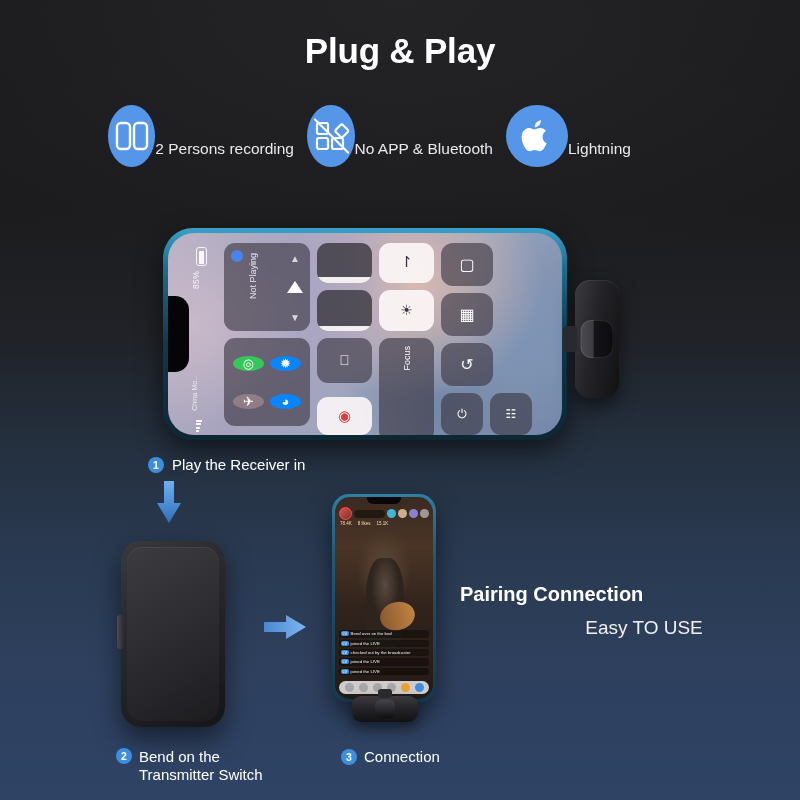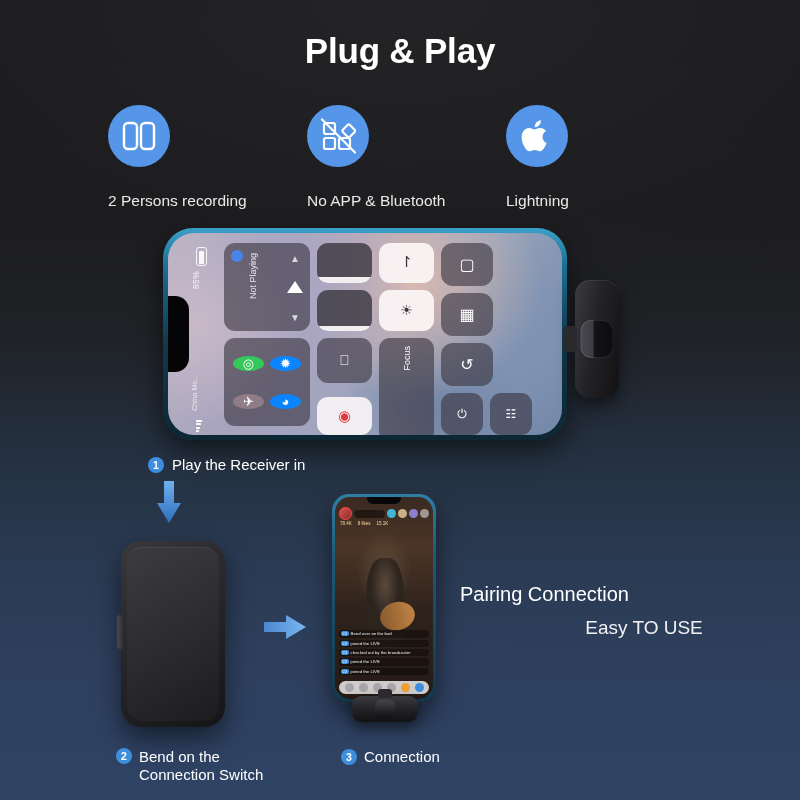--- a/index.html
+++ b/index.html
@@ -26,21 +26,21 @@
   .title{
     position:absolute;top:31px;left:0;width:800px;text-align:center;
     color:#fff;font-size:35px;font-weight:bold;letter-spacing:-0.2px;
   }
 
   
   .features{
     position:absolute;top:105px;left:108px;width:584px;
     display:flex;justify-content:space-between;
   }
-  .feature{width:186px;display:flex;flex-direction:column;}
+  .feature{width:186px;display:flex;flex-direction:row;align-items:center;}
   .fcircle{
     width:62px;height:62px;border-radius:50%;
     display:flex;align-items:center;justify-content:center;
   }
   .flabel{margin-top:25px;color:#e9e9ea;font-size:15.5px;white-space:nowrap;}
 
   
   .phone1{
     position:absolute;left:163px;top:228px;width:404px;height:212px;
     border-radius:30px;
@@ -198,21 +198,21 @@
     position:absolute;left:352px;top:696px;width:66px;height:26px;border-radius:9px;
     background:linear-gradient(180deg,#3a3a3f 0%,#232327 50%,#121214 100%);
     box-shadow:0 6px 14px rgba(0,0,0,.5);
   }
   .recv2 .plug{position:absolute;left:50%;top:-7px;transform:translateX(-50%);width:14px;height:9px;border-radius:3px;background:#2a2a2e;}
   .recv2 .lens2{position:absolute;left:50%;top:50%;transform:translate(-50%,-50%);width:20px;height:19px;border-radius:6px;background:linear-gradient(180deg,#45454b,#0e0e10);}
 
   
   .headline{position:absolute;left:460px;top:569px;width:330px;}
   .h1big{color:#4f93e6;font-size:42px;font-weight:bold;line-height:1;letter-spacing:-0.5px;}
-  .h2mid{color:#fff;font-size:20px;font-weight:normal;margin-top:14px;}
+  .h2mid{color:#fff;font-size:20px;font-weight:bold;margin-top:14px;}
   .h3sm{color:#f0f0f2;font-size:19px;margin-top:11px;margin-left:38px;text-align:center;}
 
   
   .step2{position:absolute;left:116px;top:748px;display:flex;align-items:flex-start;gap:7px;}
   .step3{position:absolute;left:341px;top:748px;display:flex;align-items:center;gap:7px;}
 </style>
 </head>
 <body>
 
 <div id="stage">
@@ -428,21 +428,21 @@
 
   <div class="headline">
     <div class="h2mid">Pairing Connection</div>
     <div class="h3sm">Easy TO USE</div>
   </div>
 
   <div class="step2">
     <div class="badge">2</div>
     <div class="steptxt">
       <div>Bend on the</div>
-      <div>Connection Switch</div>
+      <div>Transmitter Switch</div>
     </div>
   </div>
 
   <div class="step3">
     <div class="badge">3</div>
     <div class="steptxt">Connection</div>
   </div>
 
 </div>
 

